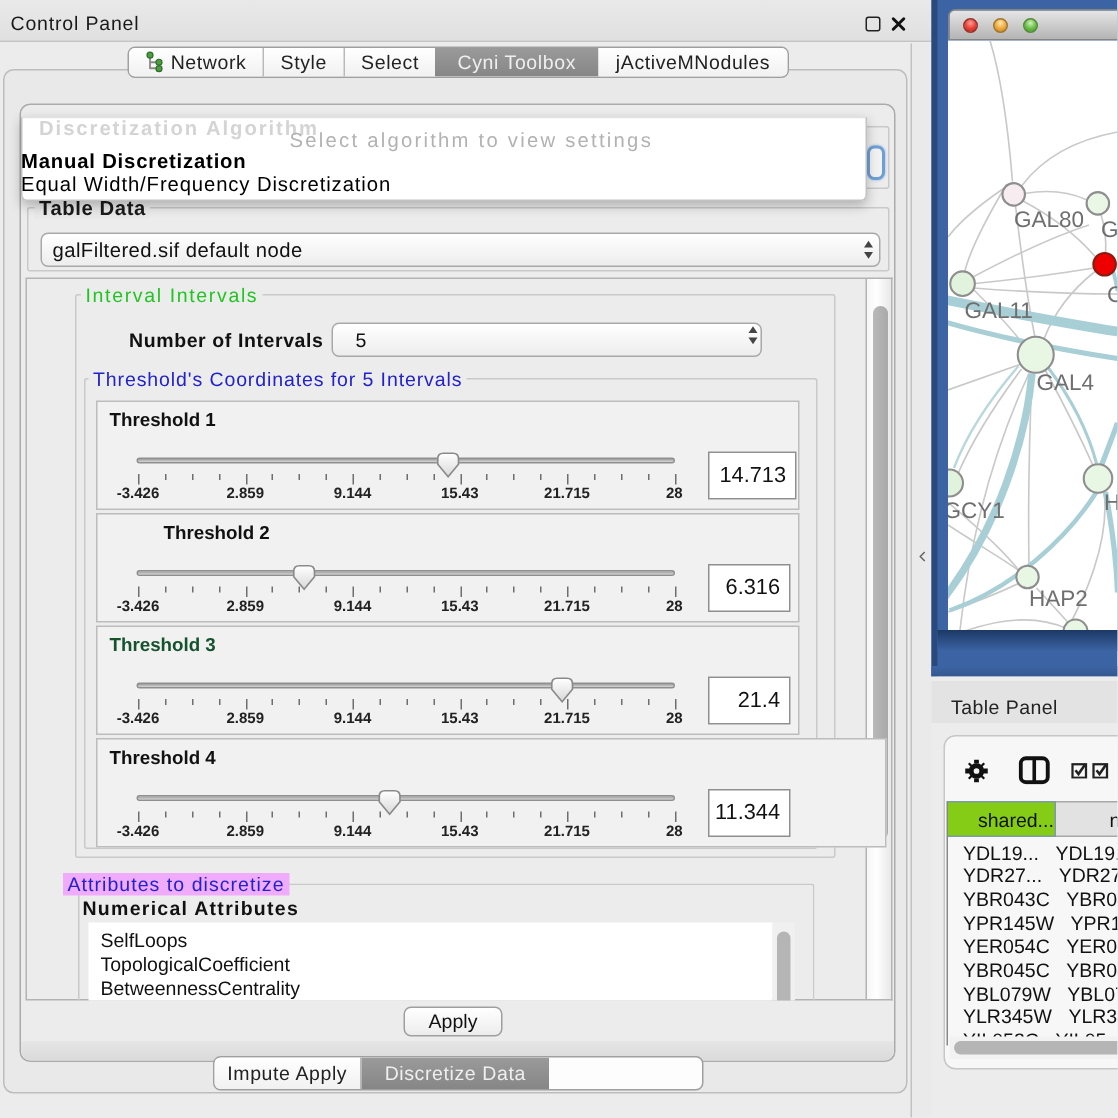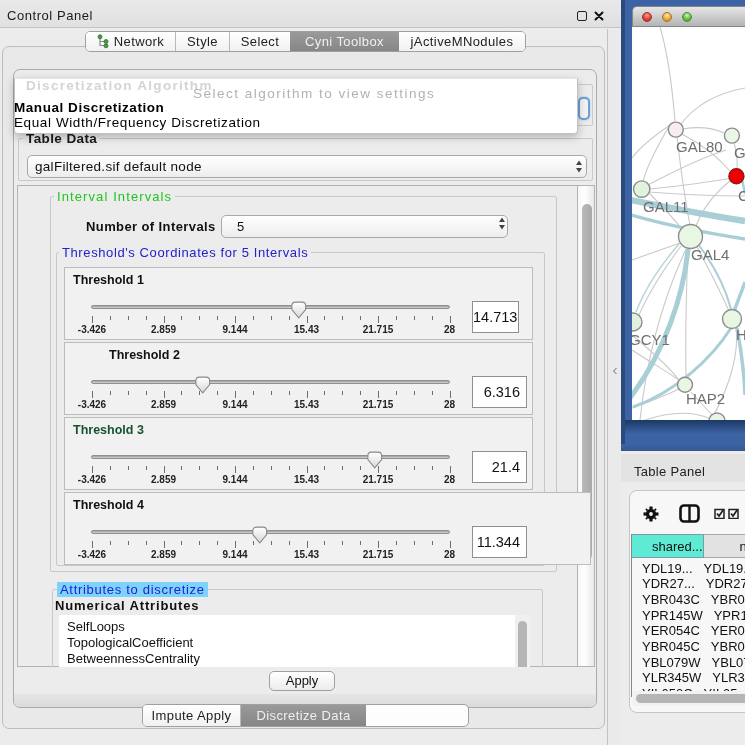--- a/index.html
+++ b/index.html
@@ -105,21 +105,21 @@
     <div class="abs" style="left:354.50px;top:56px;width:60px;text-align:center;font-size:10px;font-weight:bold;color:#222;">28</div>
     <svg class="abs" style="left:224.60px;top:32px;" width="17.5" height="20" viewBox="0 0 19 21">
         <path d="M2 10 V6 Q2 2 6 2 H13 Q17 2 17 6 V10 L9.5 19 Z" fill="url(#thg0)" stroke="#8a8a8a" stroke-width="1.2"></path>
         <defs>
           <linearGradient id="thg0" x1="0" y1="0" x2="0" y2="1">
             <stop offset="0" stop-color="#ffffff"></stop>
             <stop offset="1" stop-color="#d8d8d8"></stop>
           </linearGradient>
         </defs>
       </svg>
-    <div class="abs" style="left:407px;top:33px;width:47px;height:32px;background:#ffffff;border:1px solid #8f8f8f;font-size:14.5px;color:#111;text-align:right;line-height:30px;padding-right:6px;">14.713</div>
+    <div class="abs" style="left:407px;top:33px;width:59px;height:32px;background:#ffffff;border:1px solid #8f8f8f;font-size:14.5px;color:#111;text-align:right;line-height:30px;padding-right:6px;">14.713</div>
   </div>
   <div class="abs" style="left:64px;top:342px;width:469px;height:73px;background:#f1f1f1;border:1px solid #bcbcbc;">
     <div class="abs" style="left:8px;top:5px;font-size:12.5px;font-weight:bold;color:#111;margin-left:36px;">Threshold 2</div>
     <div class="abs" style="left:26px;top:37px;width:359px;height:4px;background:linear-gradient(#9d9d9d,#d6d6d6);border:1px solid #8f8f8f;border-radius:3px;"></div>
     <div class="abs" style="left:27.00px;top:48px;width:1px;height:7px;background:#6e6e6e;"></div>
       <div class="abs" style="left:44.88px;top:48px;width:1px;height:4px;background:#6e6e6e;"></div>
       <div class="abs" style="left:62.75px;top:48px;width:1px;height:4px;background:#6e6e6e;"></div>
       <div class="abs" style="left:80.62px;top:48px;width:1px;height:4px;background:#6e6e6e;"></div>
       <div class="abs" style="left:98.50px;top:48px;width:1px;height:7px;background:#6e6e6e;"></div>
       <div class="abs" style="left:116.38px;top:48px;width:1px;height:4px;background:#6e6e6e;"></div>
@@ -232,21 +232,21 @@
           <linearGradient id="thg3" x1="0" y1="0" x2="0" y2="1">
             <stop offset="0" stop-color="#ffffff"></stop>
             <stop offset="1" stop-color="#d8d8d8"></stop>
           </linearGradient>
         </defs>
       </svg>
     <div class="abs" style="left:407px;top:33px;width:55px;height:32px;background:#ffffff;border:1px solid #8f8f8f;font-size:14.5px;color:#111;text-align:right;line-height:30px;padding-right:6px;">11.344</div>
   </div>
 
   <div class="abs" style="left:52px;top:589px;width:491px;height:120px;border:1px solid #c9c9c9;border-radius:2px;clip-path:inset(0 0 42px 0);"></div>
-  <div class="abs" style="left:57px;top:582px;background:#7dd3fc;padding:0 3px;font-size:13px;color:#2222cc;letter-spacing:0.7px;">Attributes to discretize</div>
+  <div class="abs" style="left:42px;top:582px;background:#f0abfc;padding:0 3px;font-size:13px;color:#2222cc;letter-spacing:0.7px;">Attributes to discretize</div>
   <div class="abs" style="left:55px;top:598px;font-size:13px;font-weight:bold;color:#111;letter-spacing:0.85px;">Numerical Attributes</div>
   <div class="abs" style="left:59px;top:615px;width:456px;height:52px;background:#ffffff;overflow:hidden;font-size:13px;color:#111;">
     <div style="padding:4px 0 0 8px;line-height:16px;">SelfLoops<br>TopologicalCoefficient<br>BetweennessCentrality<br>ClusteringCoefficient</div>
   </div>
   <div class="abs" style="left:515px;top:615px;width:15px;height:52px;background:#f0f0f0;"></div>
   <div class="abs" style="left:518px;top:621px;width:9px;height:46px;background:#b5b5b5;border-radius:5px 5px 0 0;"></div>
 
   <div class="abs" style="left:269px;top:671px;width:66px;height:20px;background:linear-gradient(#ffffff,#ececec);border:1px solid #9f9f9f;border-radius:5px;text-align:center;font-size:13px;color:#111;line-height:18px;">Apply</div>
 
   <div class="abs" id="bottabs" style="left:142px;top:704px;height:23px;display:flex;border:1px solid #9f9f9f;border-radius:5px;overflow:hidden;background:#fdfdfd;font-size:13px;color:#222;letter-spacing:0.4px;">
@@ -361,21 +361,21 @@
 
 <svg class="abs" style="left:714px;top:508px;" width="28" height="11" viewBox="0 0 28 11">
   <rect x="1" y="1.5" width="9" height="9" fill="none" stroke="#222" stroke-width="1.5"></rect>
   <path d="M3 5.5 L5 8 L9.5 1.5" stroke="#222" stroke-width="1.7" fill="none"></path>
   <rect x="15" y="1.5" width="9" height="9" fill="none" stroke="#222" stroke-width="1.5"></rect>
   <path d="M17 5.5 L19 8 L23.5 1.5" stroke="#222" stroke-width="1.7" fill="none"></path>
 </svg>
 
 <div class="abs" style="left:631px;top:534px;width:114px;height:163px;overflow:hidden;font-size:13px;color:#111;border-left:1px solid #888;">
   <div style="display:flex;height:24px;">
-    <div style="width:75px;background:#5eead4;border:1px solid #7d9aa8;border-left:none;padding-left:20px;line-height:23px;">shared...</div>
+    <div style="width:75px;background:#84cc16;border:1px solid #7d9aa8;border-left:none;padding-left:20px;line-height:23px;">shared...</div>
     <div style="width:80px;background:#e2e2e2;border:1px solid #a8a8a8;border-left:none;padding-left:36px;line-height:23px;">n</div>
   </div>
   <div style="line-height:15.7px;padding-top:2.5px;">
     <div style="display:flex;align-items:flex-end;">
         <div style="width:75px;padding-left:10px;">YDL19...</div>
         <div style="width:80px;padding-left:11px;">YDL19...</div>
       </div>
     <div style="display:flex;">
         <div style="width:75px;padding-left:10px;">YDR27...</div>
         <div style="width:80px;padding-left:11px;">YDR27...</div>

